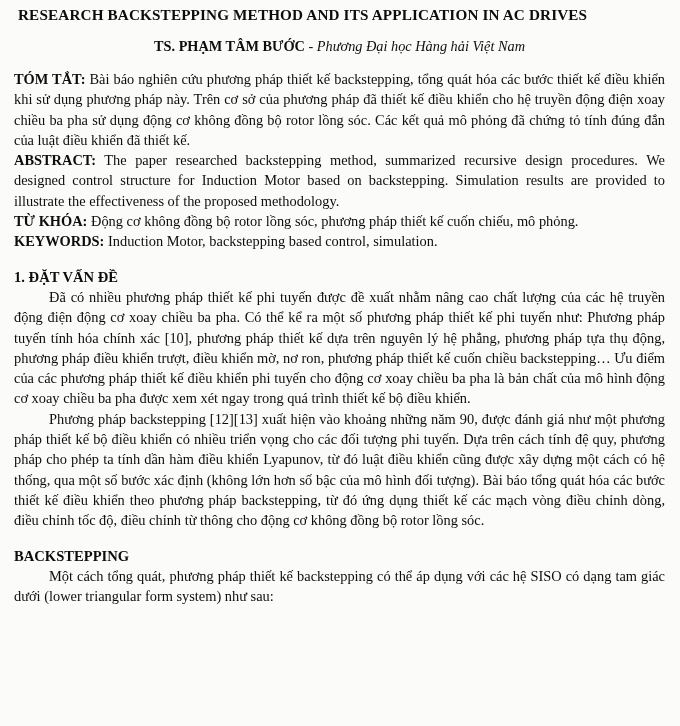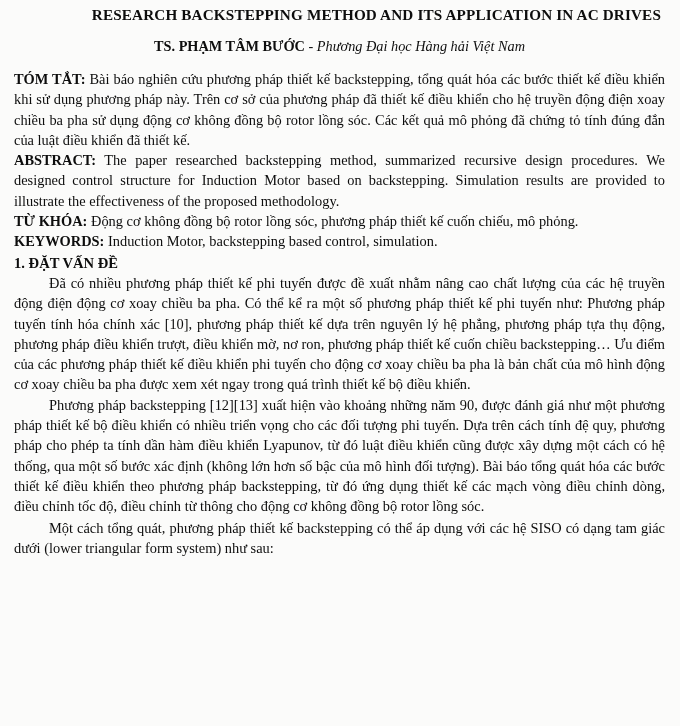--- a/index.html
+++ b/index.html
@@ -20,21 +20,21 @@
     width: 680px;
     height: 726px;
     box-sizing: border-box;
     padding: 0 15px 0 14px;
     background: #fbfbfa;
   }
   
   .doc-title {
     font-size: 15.2px;
     font-weight: bold;
-    text-align: right;
+    text-align: left;
     letter-spacing: 0.15px;
     line-height: 1.26;
     margin: 5px 0 0 0;
     padding: 0 4px;
   }
   .author-line {
     text-align: center;
     font-size: 14.3px;
     margin: 14px 0 0 0;
     line-height: 1.25;
@@ -60,21 +60,21 @@
     margin: 0;
     hyphens: none;
   }
   p.body.indent {
     text-indent: 35px;
   }
   .lead {
     font-weight: bold;
   }
   .gap-sm { margin-top: 0px; }
-  .gap-lg { margin-top: 1px; }
+  .gap-lg { margin-top: 15px; }
 
   
   h2.section {
     font-size: 14.6px;
     font-weight: bold;
     margin: 0;
     line-height: 20.3px;
     text-align: left;
   }
   h2.section.justified {
@@ -110,16 +110,17 @@
     <p class="body gap-sm"><span class="lead">KEYWORDS:</span><span> Induction Motor, backstepping based control, simulation.</span></p>
   </div>
 
   <div class="gap-lg">
     <h2 class="section">1. ĐẶT VẤN ĐỀ</h2>
     <p class="body indent">Đã có nhiều phương pháp thiết kế phi tuyến được đề xuất nhằm nâng cao chất lượng của các hệ truyền động điện động cơ xoay chiều ba pha. Có thể kể ra một số phương pháp thiết kế phi tuyến như: Phương pháp tuyến tính hóa chính xác [10], phương pháp thiết kế dựa trên nguyên lý hệ phẳng, phương pháp tựa thụ động, phương pháp điều khiển trượt, điều khiển mờ, nơ ron, phương pháp thiết kế cuốn chiều backstepping… Ưu điểm của các phương pháp thiết kế điều khiển phi tuyến cho động cơ xoay chiều ba pha là bản chất của mô hình động cơ xoay chiều ba pha được xem xét ngay trong quá trình thiết kế bộ điều khiển.</p>
     <p class="body indent">Phương pháp backstepping [12][13] xuất hiện vào khoảng những năm 90, được đánh giá như một phương pháp thiết kế bộ điều khiển có nhiều triển vọng cho các đối tượng phi tuyến. Dựa trên cách tính đệ quy, phương pháp cho phép ta tính dần hàm điều khiển Lyapunov, từ đó luật điều khiển cũng được xây dựng một cách có hệ thống, qua một số bước xác định (không lớn hơn số bậc của mô hình đối tượng). Bài báo tổng quát hóa các bước thiết kế điều khiển theo phương pháp backstepping, từ đó ứng dụng thiết kế các mạch vòng điều chỉnh dòng, điều chỉnh tốc độ, điều chỉnh từ thông cho động cơ không đồng bộ rotor lồng sóc.</p>
   </div>
 
   <div class="gap-lg">
+    <h2 class="section">BACKSTEPPING</h2>
     <p class="body indent">Một cách tổng quát, phương pháp thiết kế backstepping có thể áp dụng với các hệ SISO có dạng tam giác dưới (lower triangular form system) như sau:</p>
   </div>
 
 </div>
 
 </body></html>

